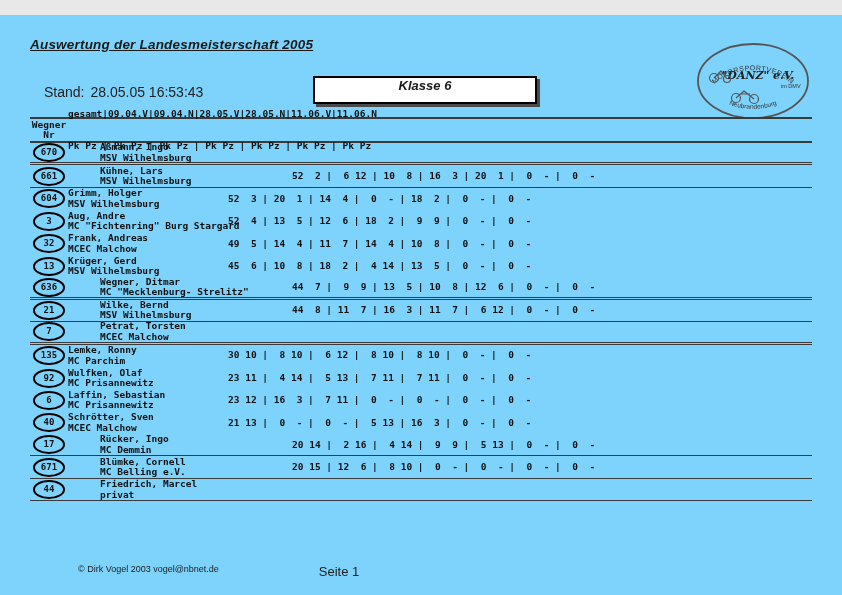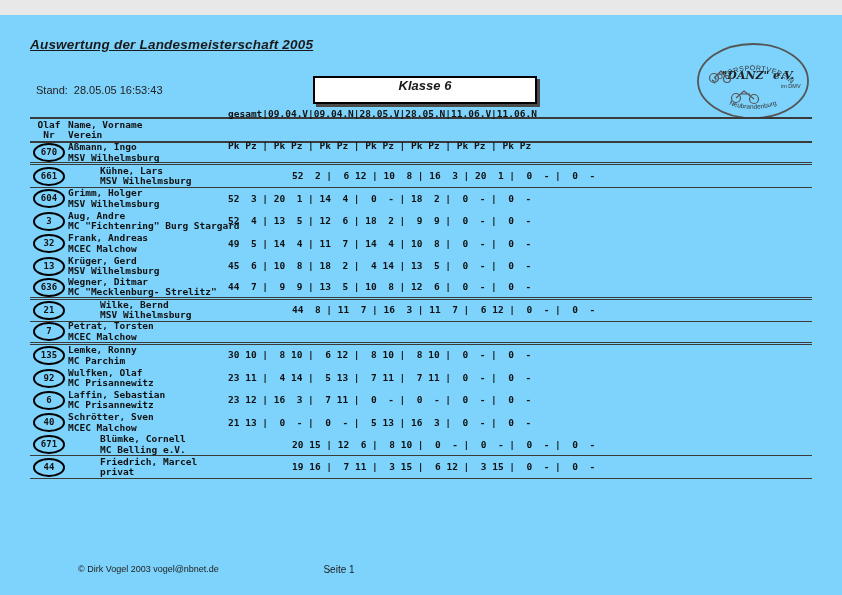--- a/index.html
+++ b/index.html
@@ -1,41 +1,41 @@
 <!DOCTYPE html>
 <html><head>
 <meta charset="utf-8">
 <style>
   html,body{margin:0;padding:0;background:#e8e8e8;}
   .page{position:relative;width:842px;height:595px;background:#7dd3fc;margin:15px auto;overflow:hidden;
         font-family:"Liberation Sans",sans-serif;color:#1a1a1a;text-decoration:underline;}
   .title{position:absolute;left:30px;top:22px;font-size:13.5px;font-weight:bold;font-style:italic;
          text-decoration:underline;letter-spacing:.2px;}
-  .stand{position:absolute;left:36px;top:69px;font-size:11px;color:#222;}
+  .stand{position:absolute;left:44px;top:69px;font-size:14px;color:#222;}
   .stand .lbl{margin-right:6px;}
   .klasse-box{position:absolute;left:313px;top:61px;width:220px;height:24px;background:#fff;
          border:2px solid #000;box-shadow:3px 3px 0 #4a4a4a;display:flex;align-items:flex-start;justify-content:center;
          font-size:13px;font-weight:bold;font-style:italic;}
   .logo{position:absolute;left:694px;top:26px;width:118px;height:80px;}
 
   .rtable{position:absolute;left:30px;top:102px;width:782px;
           font-family:"DejaVu Sans Mono",monospace;font-weight:bold;font-size:9.5px;line-height:10.5px;color:#111;}
   .thead{display:flex;align-items:center;height:26px;border-top:2px solid #3a3a3a;border-bottom:2px solid #3a3a3a;
          box-sizing:border-box;}
   .c-nr{width:38px;flex:none;text-align:center;}
   .c-name{width:160px;flex:none;white-space:nowrap;}
   .c-pts{flex:none;white-space:pre;}
   .row{display:flex;align-items:center;height:22.4px;box-sizing:border-box;}
   .sep-single{border-bottom:1.5px solid #3a3a3a;gap:32px;}
-  .sep-double{border-bottom:3px double #3a3a3a;}
+  .sep-double{border-bottom:3px double #3a3a3a;gap:32px;}
   .sep-none{border-bottom:none;}
   .oval{display:inline-flex;align-items:center;justify-content:center;min-width:24px;height:15px;
         padding:0 2px;border:2px solid #000;border-radius:50%;font-size:9px;line-height:9px;}
   .footer-left{position:absolute;left:30px;top:549px;font-size:9px;color:#222;padding-left:48px;}
-  .footer-page{position:absolute;left:0;top:549px;width:678px;text-align:center;font-size:10px;color:#222;}
+  .footer-page{position:absolute;left:0;top:549px;width:678px;text-align:center;font-size:13px;color:#222;}
 </style>
 </head>
 <body>
 
 <div class="page">
 
   <div class="title">Auswertung der Landesmeisterschaft 2005</div>
 
   <div class="stand">
     <span class="lbl">Stand:</span><span>28.05.05 16:53:43</span>
@@ -68,26 +68,22 @@
         <circle cx="42" cy="57" r="4.5"></circle>
           <circle cx="60" cy="58" r="4.5"></circle>
         <path d="M42 57 L50 50 L60 58 M46 53 L56 53"></path>
       </g>
     </svg>
   </div>
 
   <div class="rtable">
     <div class="thead">
       <div class="c-nr">
-        <div>Olaf</div>
+        <div>Wegner</div>
         <div>Nr</div>
-      </div>
-      <div class="c-name">
-        <div>Name, Vorname</div>
-        <div>Verein</div>
       </div>
       <div class="c-pts">
         <div>gesamt|09.04.V|09.04.N|28.05.V|28.05.N|11.06.V|11.06.N</div>
         <div>Pk Pz | Pk Pz | Pk Pz | Pk Pz | Pk Pz | Pk Pz | Pk Pz</div>
       </div>
     </div>
     <div>
         <div class="row sep-double">
           <div class="c-nr"><span class="oval">670</span></div>
           <div class="c-name">
@@ -184,34 +180,41 @@
         </div>
         <div class="row sep-none">
           <div class="c-nr"><span class="oval">40</span></div>
           <div class="c-name">
             <div>Schrötter, Sven</div>
             <div>MCEC Malchow</div>
           </div>
           <div class="c-pts">21 13 |  0  - |  0  - |  5 13 | 16  3 |  0  - |  0  -</div>
         </div>
         <div class="row sep-single">
+          <div class="c-nr"><span class="oval">17</span></div>
+          <div class="c-name">
+            <div>Rücker, Ingo</div>
+            <div>MC Demmin</div>
+          </div>
+          <div class="c-pts">20 14 |  2 16 |  4 14 |  9  9 |  5 13 |  0  - |  0  -</div>
+        </div>
+        <div class="row sep-single">
           <div class="c-nr"><span class="oval">671</span></div>
           <div class="c-name">
             <div>Blümke, Cornell</div>
             <div>MC Belling e.V.</div>
           </div>
           <div class="c-pts">20 15 | 12  6 |  8 10 |  0  - |  0  - |  0  - |  0  -</div>
         </div>
         <div class="row sep-single">
           <div class="c-nr"><span class="oval">44</span></div>
           <div class="c-name">
             <div>Friedrich, Marcel</div>
             <div>privat</div>
           </div>
-          <div class="c-pts">19 16 |  7 11 |  3 15 |  6 12 |  3 15 |  0  - |  0  -</div>
         </div>
       </div>
   </div>
 
   <div class="footer-left">© Dirk Vogel 2003 vogel@nbnet.de</div>
   <div class="footer-page">Seite 1</div>
 
 </div>
 
 </body></html>

